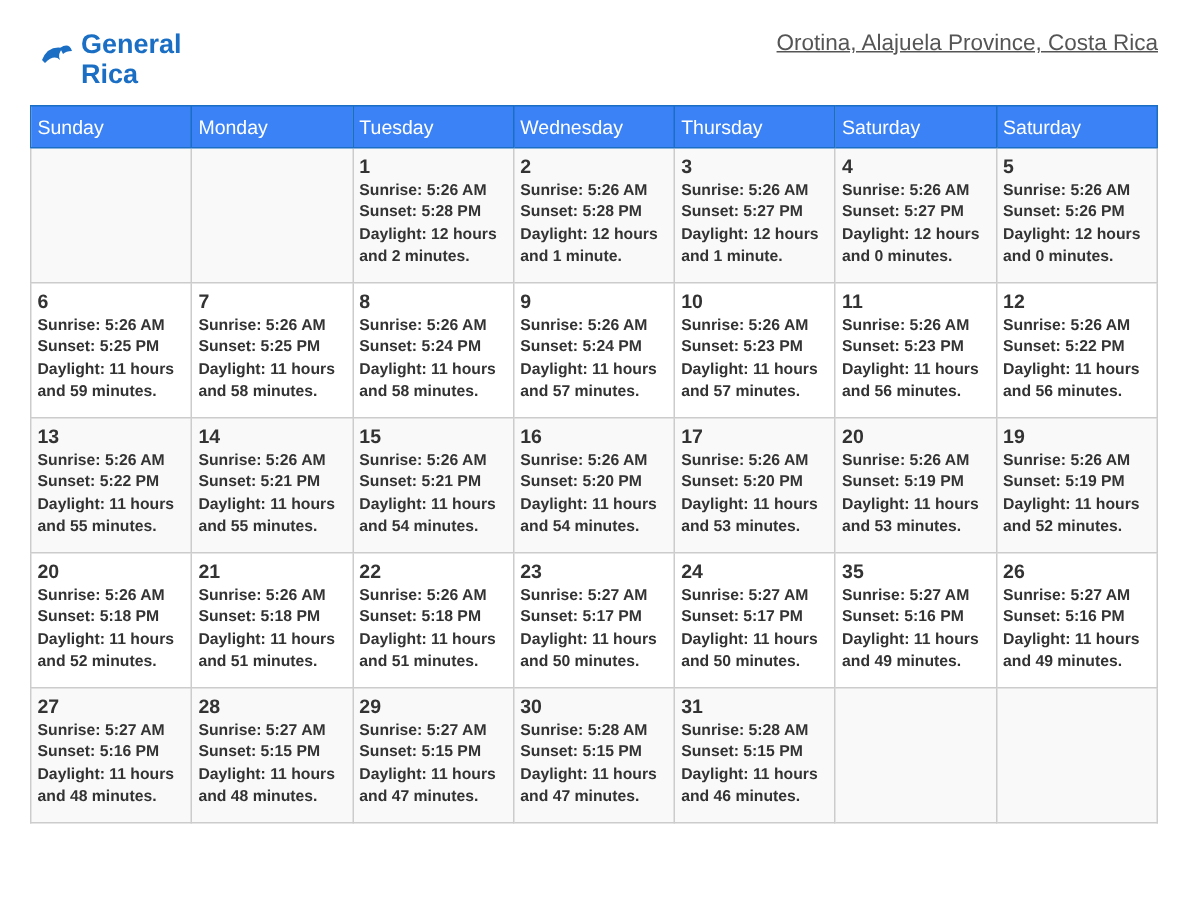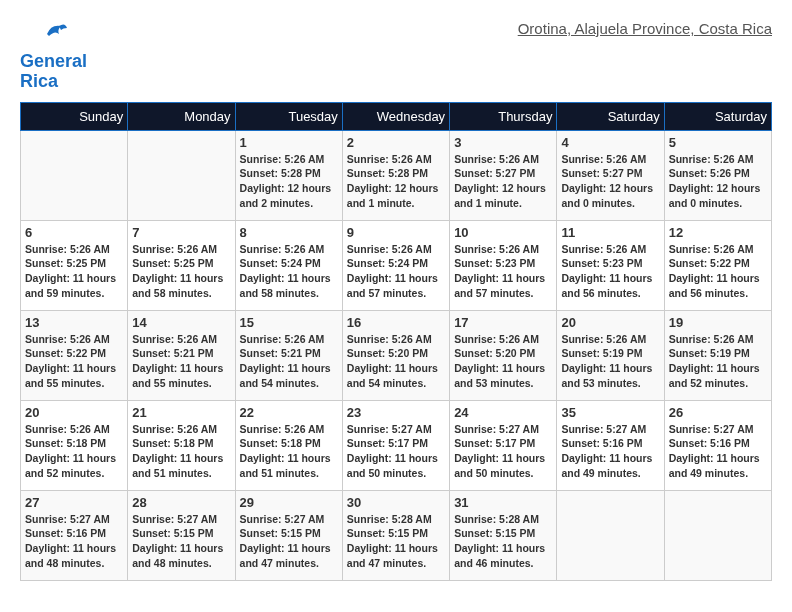--- a/index.html
+++ b/index.html
@@ -13,21 +13,20 @@
     .header {
       display: flex;
       justify-content: space-between;
       align-items: flex-start;
       margin-bottom: 10px;
     }
     .logo {
       display: flex;
       align-items: center;
       gap: 4px;
-      flex-direction: column;
     }
     .logo-text {
       font-size: 18px;
       font-weight: bold;
       color: #333;
       line-height: 1.1;
     }
     .logo-text span {
       color: #1a6fc4;
     }
@@ -47,24 +46,24 @@
       font-size: 15px;
       color: #555;
       text-decoration: underline;
     }
     .calendar {
       width: 100%;
       border-collapse: collapse;
       font-size: 11px;
     }
     .calendar thead th {
-      background: #0f172a;
+      background: #3b82f6;
       color: white;
       padding: 6px 4px;
-      text-align: right;
+      text-align: left;
       font-size: 13px;
       font-weight: normal;
       border: 1px solid #1a6fc4;
     }
     .calendar tbody td {
       border: 1px solid #ccc;
       vertical-align: top;
       padding: 4px;
       width: 107px;
       height: 90px;

